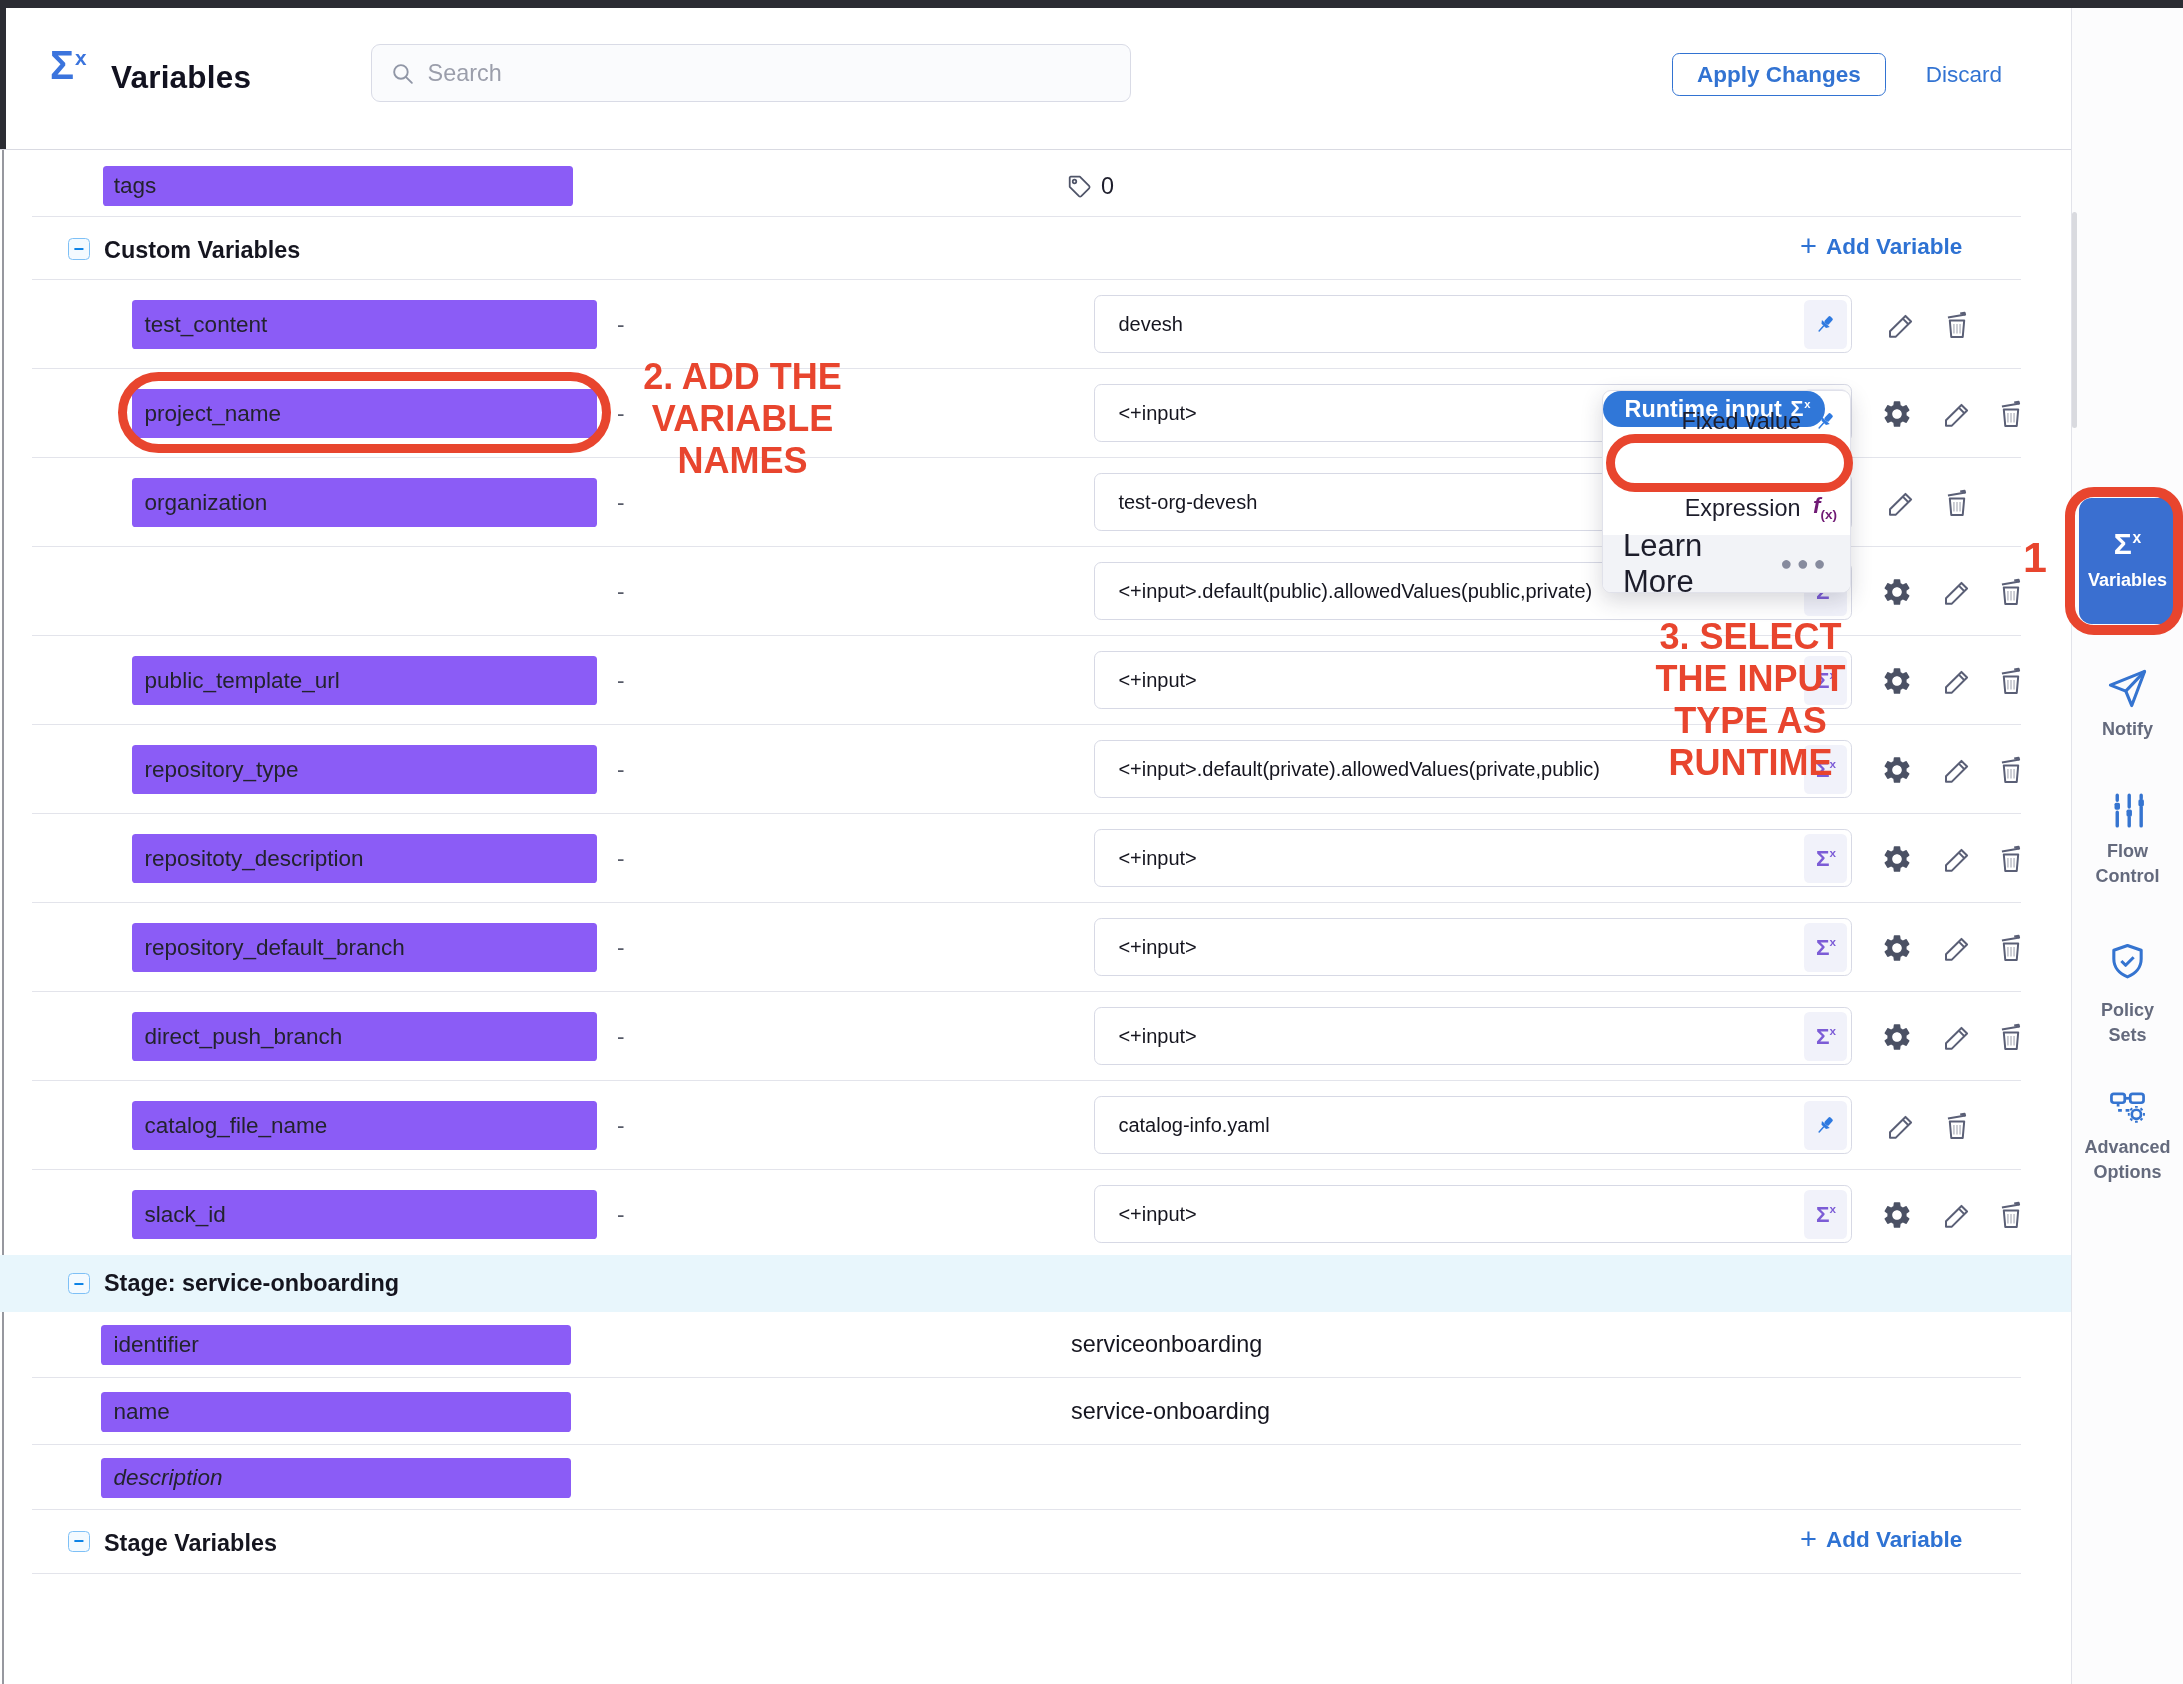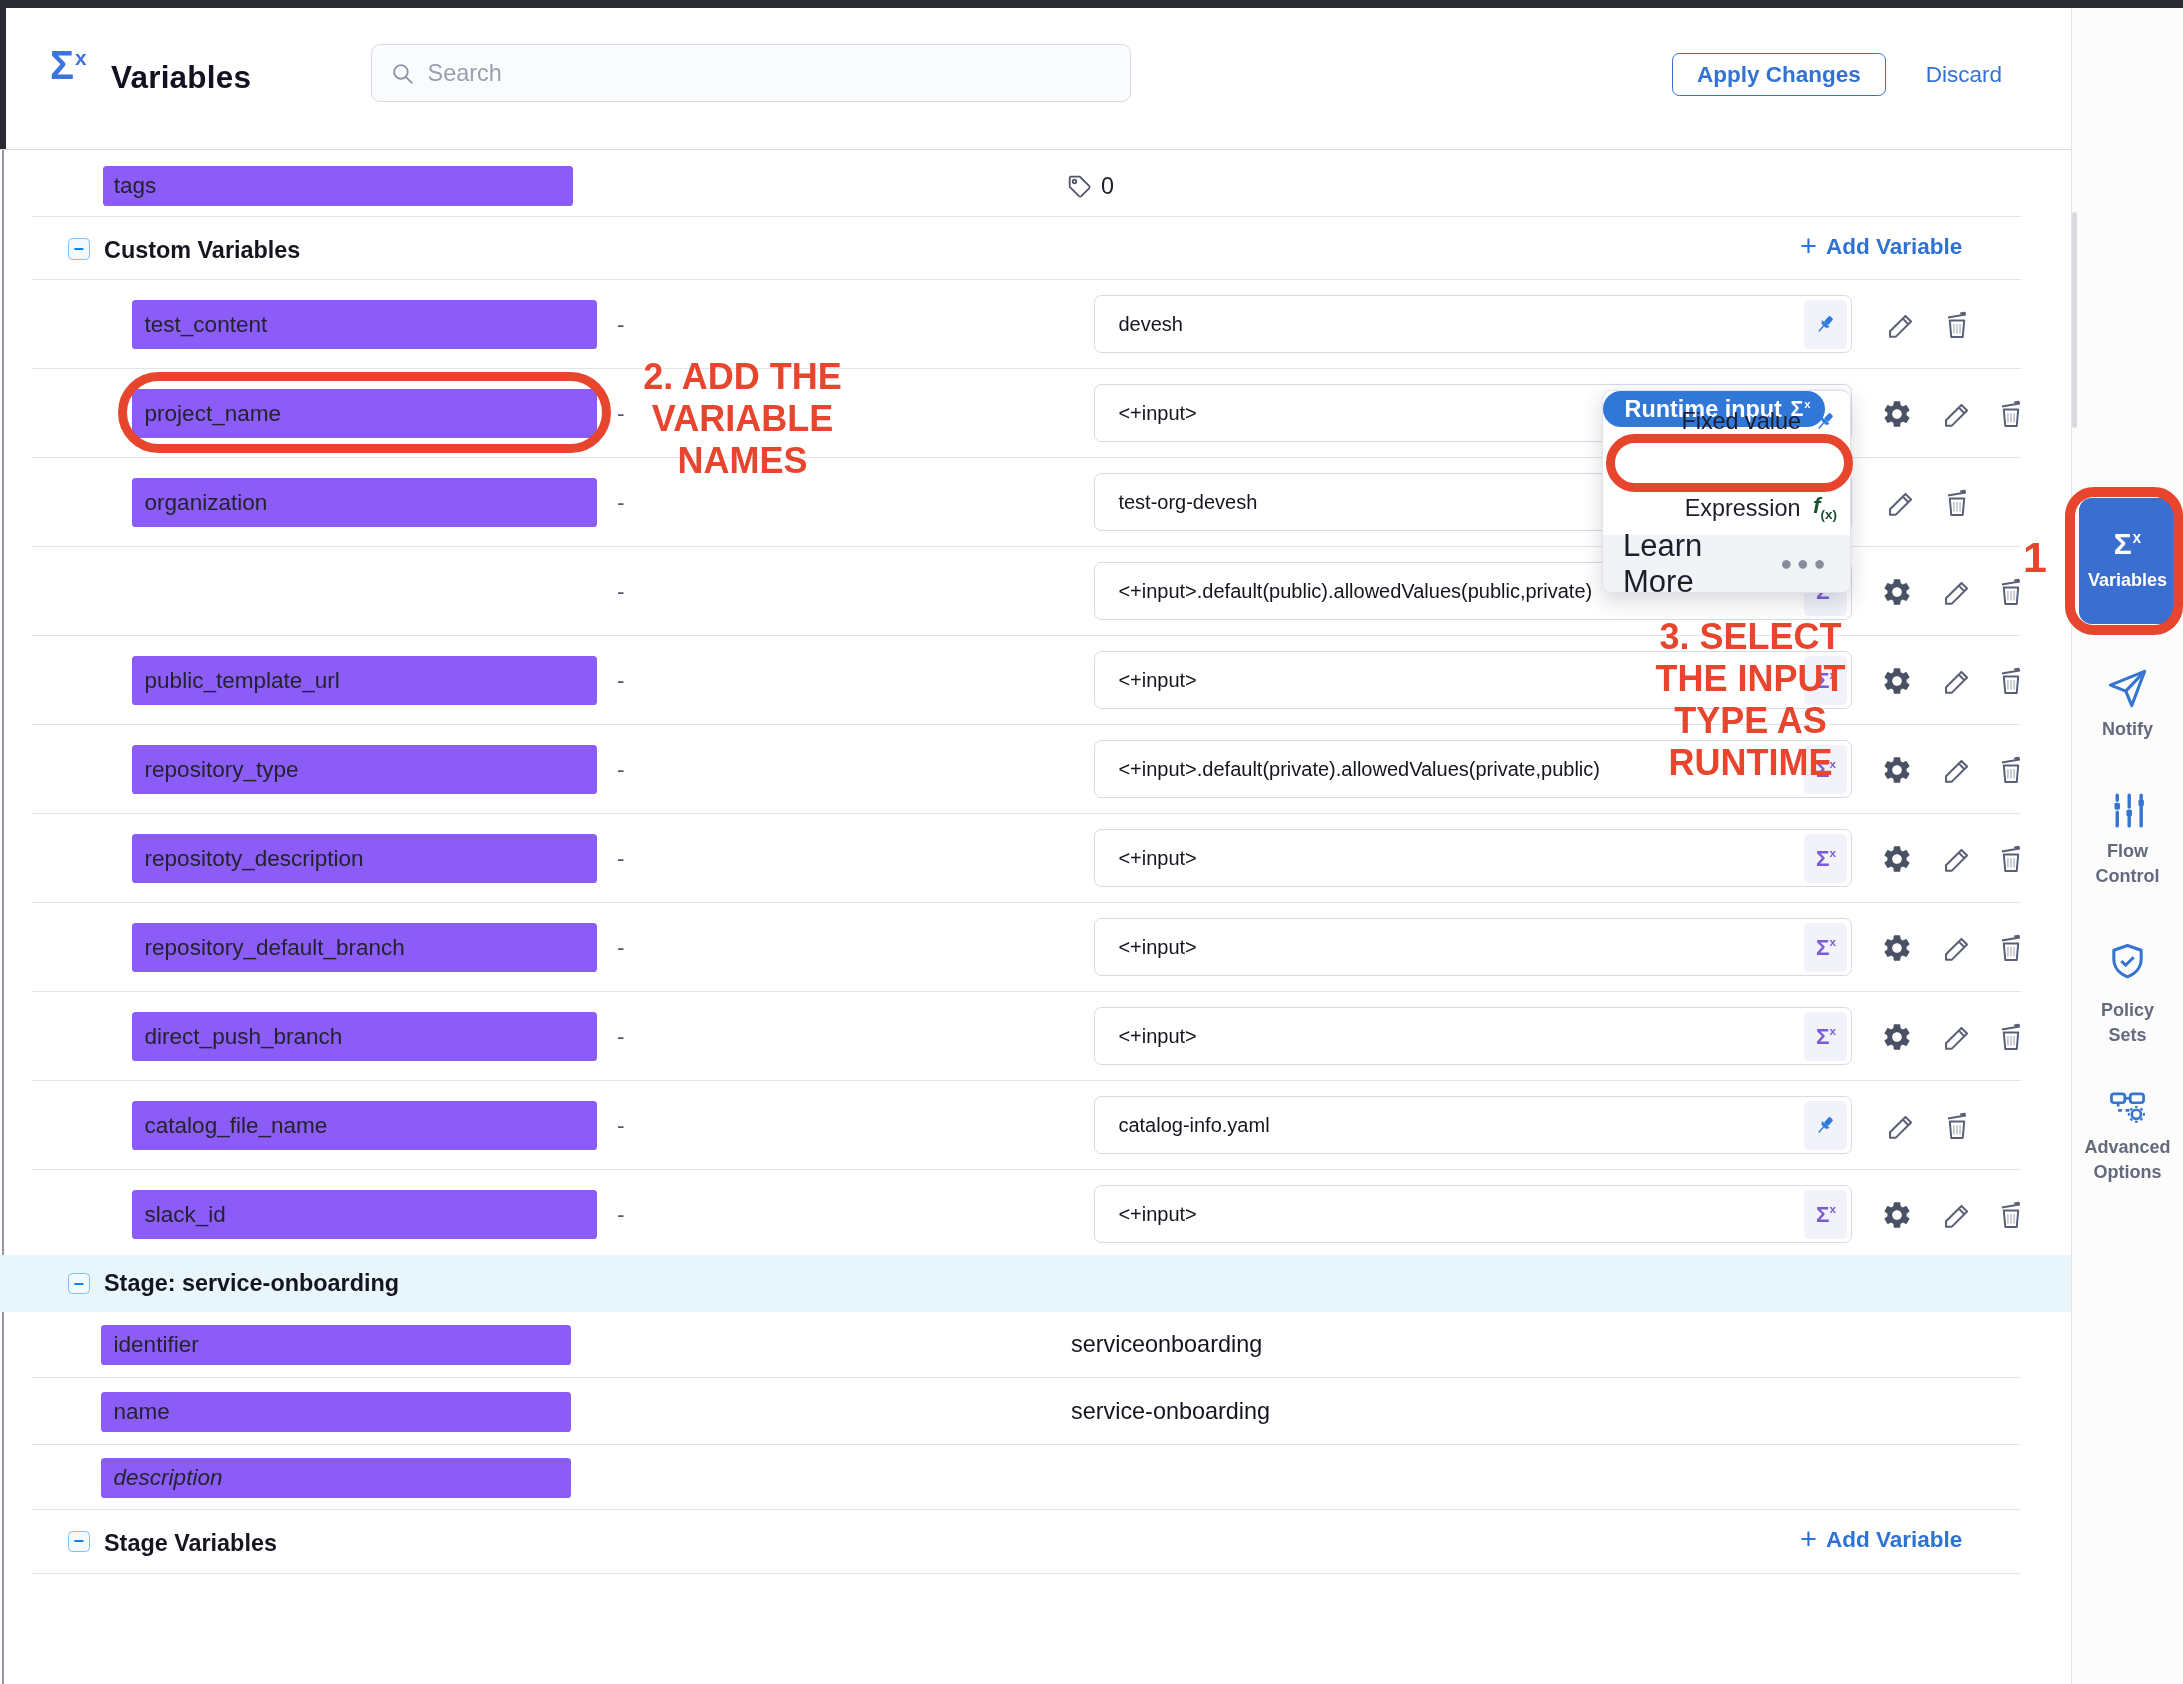--- a/index.html
+++ b/index.html
@@ -115,21 +115,21 @@
   .dd-item .dd-label { font-size:23.4px; color:#1d1d2b; }
   .dd-item svg { width:23.4px; height:23.4px; color:#2f7ae0; }
   .dd-fixed { top:12.6px; height:36px; }
   .dd-runtime {
     top:55px; left:13.5px; width:222px; height:36px; background:#3077d8; border-radius:18px;
     display:flex; align-items:center; justify-content:space-between; padding:0 14.4px 0 21.6px; cursor:pointer;
   }
   .dd-runtime .dd-label { color:#fff; font-size:23.4px; font-weight:600; }
   .dd-runtime .sigma { color:#fff; font-size:21.6px; font-weight:700; line-height:1; }
   .dd-expression { top:99px; height:36px; }
-  .fx-mark { color:#14532d; font-size:22.5px; font-style:italic; font-weight:600; line-height:1; }
+  .fx-mark { color:#701a75; font-size:22.5px; font-style:italic; font-weight:600; line-height:1; }
   .fx-mark sub { font-size:.6em; font-style:normal; }
   .dd-footer {
     position:absolute; left:0; right:0; top:144px; bottom:0; background:#f2f3f7;
     display:flex; align-items:center; justify-content:space-between; padding:0 20px; cursor:pointer;
   }
   .dd-footer .dd-label { font-size:31px; color:#1d1d2b; }
   .dd-dots { color:#878b9e; font-size:20px; letter-spacing:4.5px; font-weight:700; }
 
   
   .anno { z-index:45; color:#e8452e; font-weight:800; text-align:center; pointer-events:none; }

